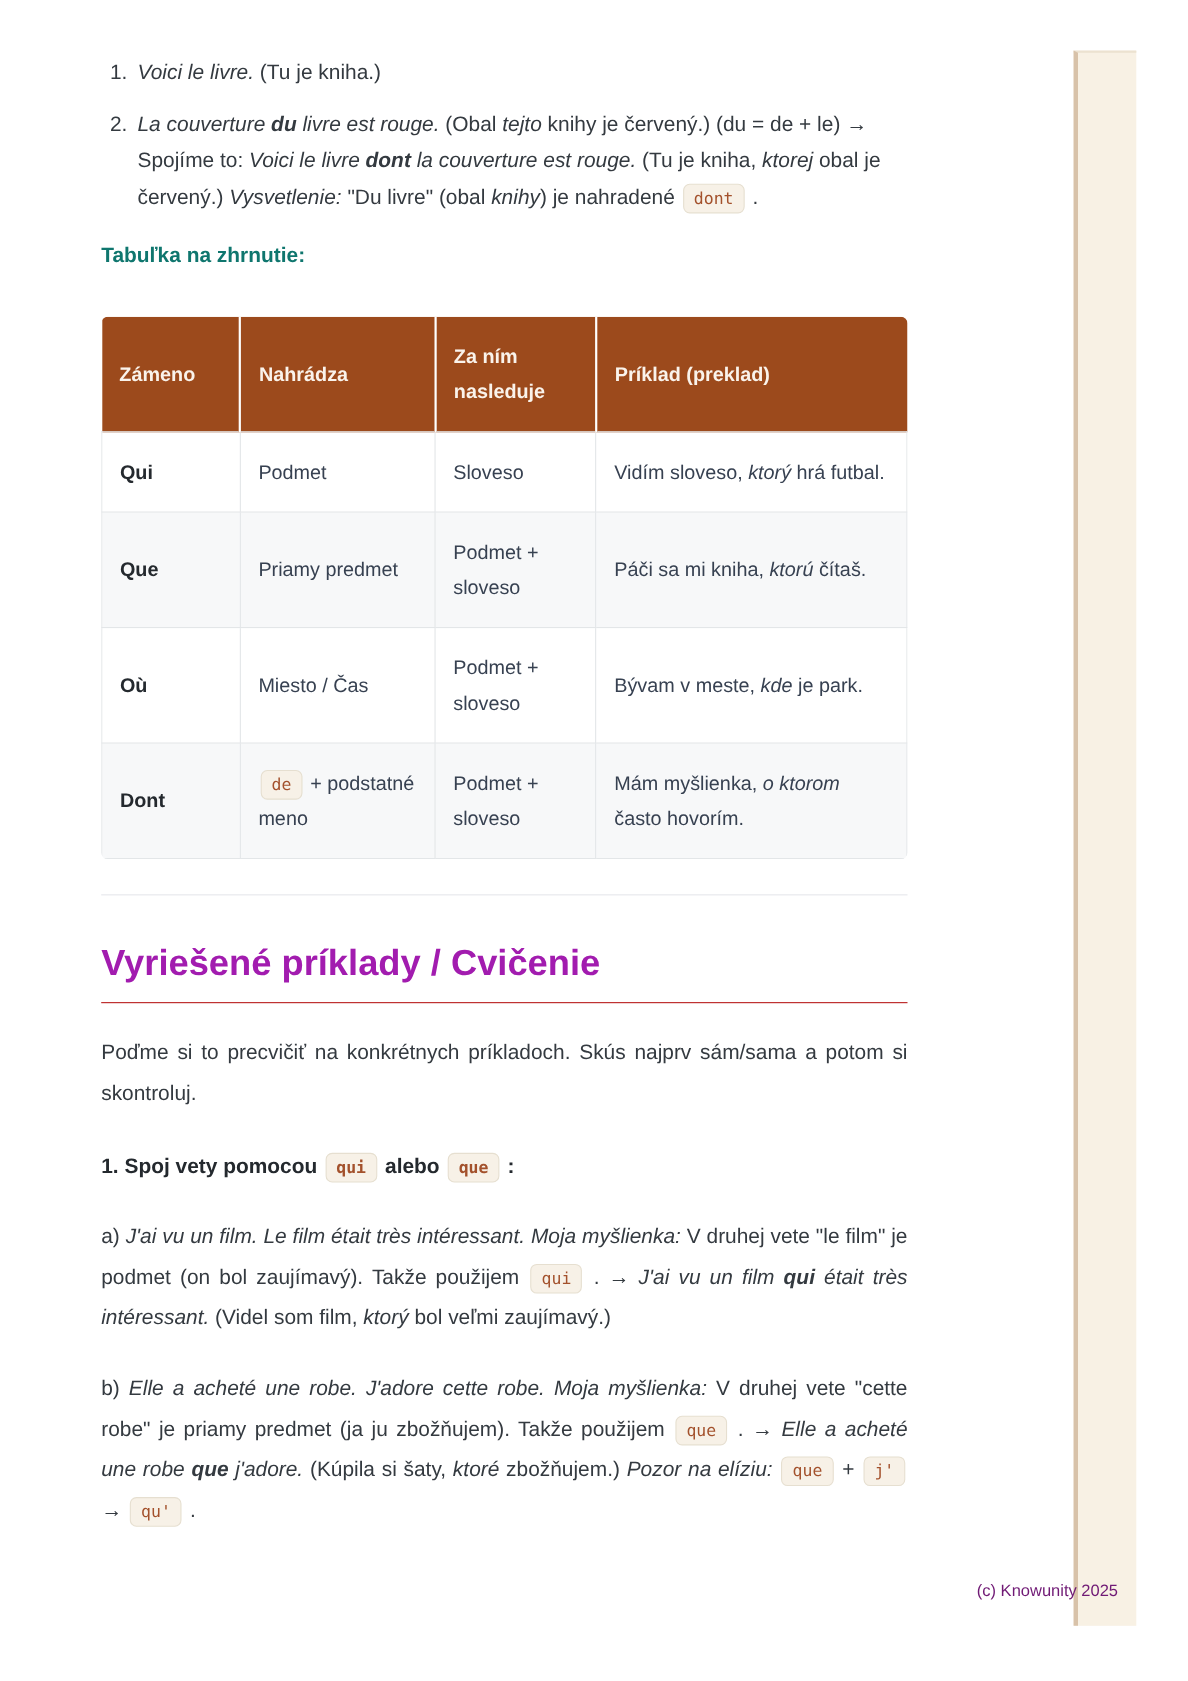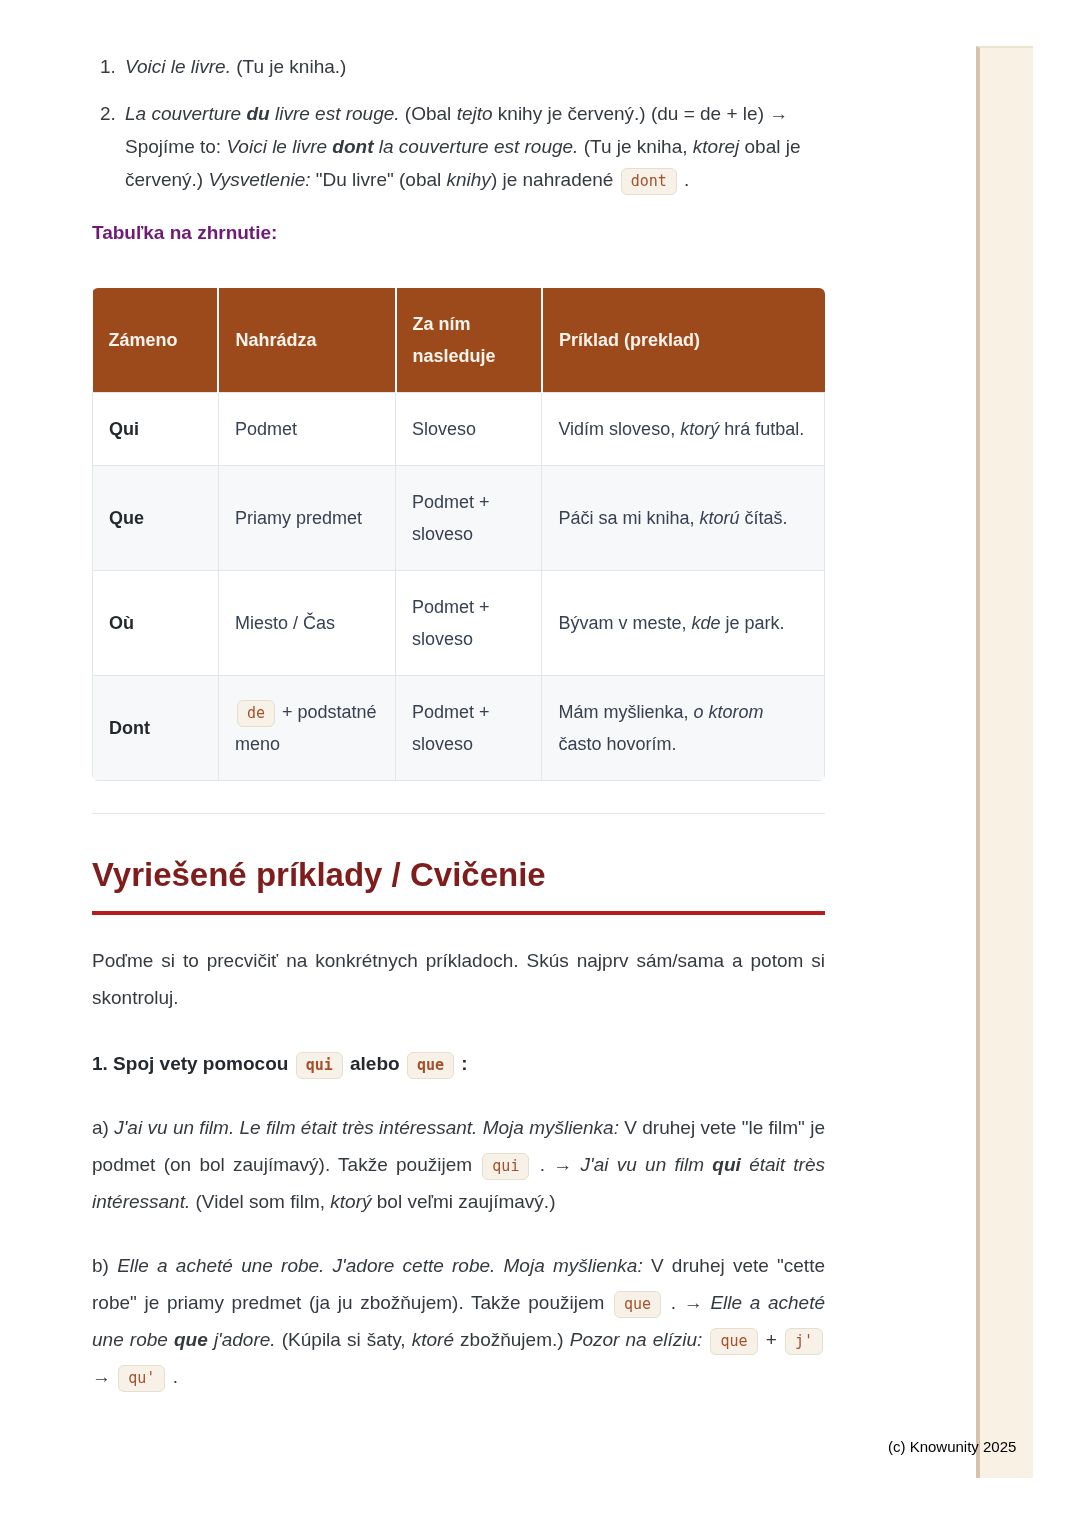--- a/index.html
+++ b/index.html
@@ -27,21 +27,21 @@
     border-top: 2px solid #ece2d0;
     box-sizing: border-box;
     z-index: 1;
   }
   .copyright {
     position: absolute;
     top: 1438px;
     left: 888px;
     z-index: 2;
     font-size: 15px;
-    color: #000000;
+    color: #701a75;
     white-space: nowrap;
   }
   .content {
     position: absolute;
     left: 92px;
     top: 50px;
     width: 733px;
     z-index: 2;
   }
   
@@ -75,21 +75,21 @@
     border: 1px solid #e6dfd0;
     border-radius: 6px;
     padding: 2px 9px;
     margin: 0 2px;
     font-style: normal;
     vertical-align: baseline;
   }
   .section-label {
     font-size: 19px;
     font-weight: 700;
-    color: #701a75;
+    color: #0f766e;
     margin: 26px 0 0 0;
   }
   
   .table-wrap {
     margin-top: 44px;
     border-radius: 6px;
     overflow: hidden;
   }
   table.summary {
     width: 100%;
@@ -124,24 +124,24 @@
   }
   hr.thin {
     border: none;
     border-top: 1px solid #e5e7eb;
     margin: 32px 0 0 0;
   }
   h1.exercise-heading {
     font-size: 33px;
     line-height: 38px;
     font-weight: 700;
-    color: #7f1d1d;
+    color: #a21caf;
     margin: 42px 0 0 0;
     padding-bottom: 17px;
-    border-bottom: 4px solid #b91c1c;
+    border-bottom: 1px solid #b91c1c;
   }
   p.body-par {
     font-size: 19px;
     line-height: 37px;
     margin: 27px 0 0 0;
   }
   p.justify { text-align: justify; }
   p.task-title {
     font-size: 19px;
     line-height: 37px;

